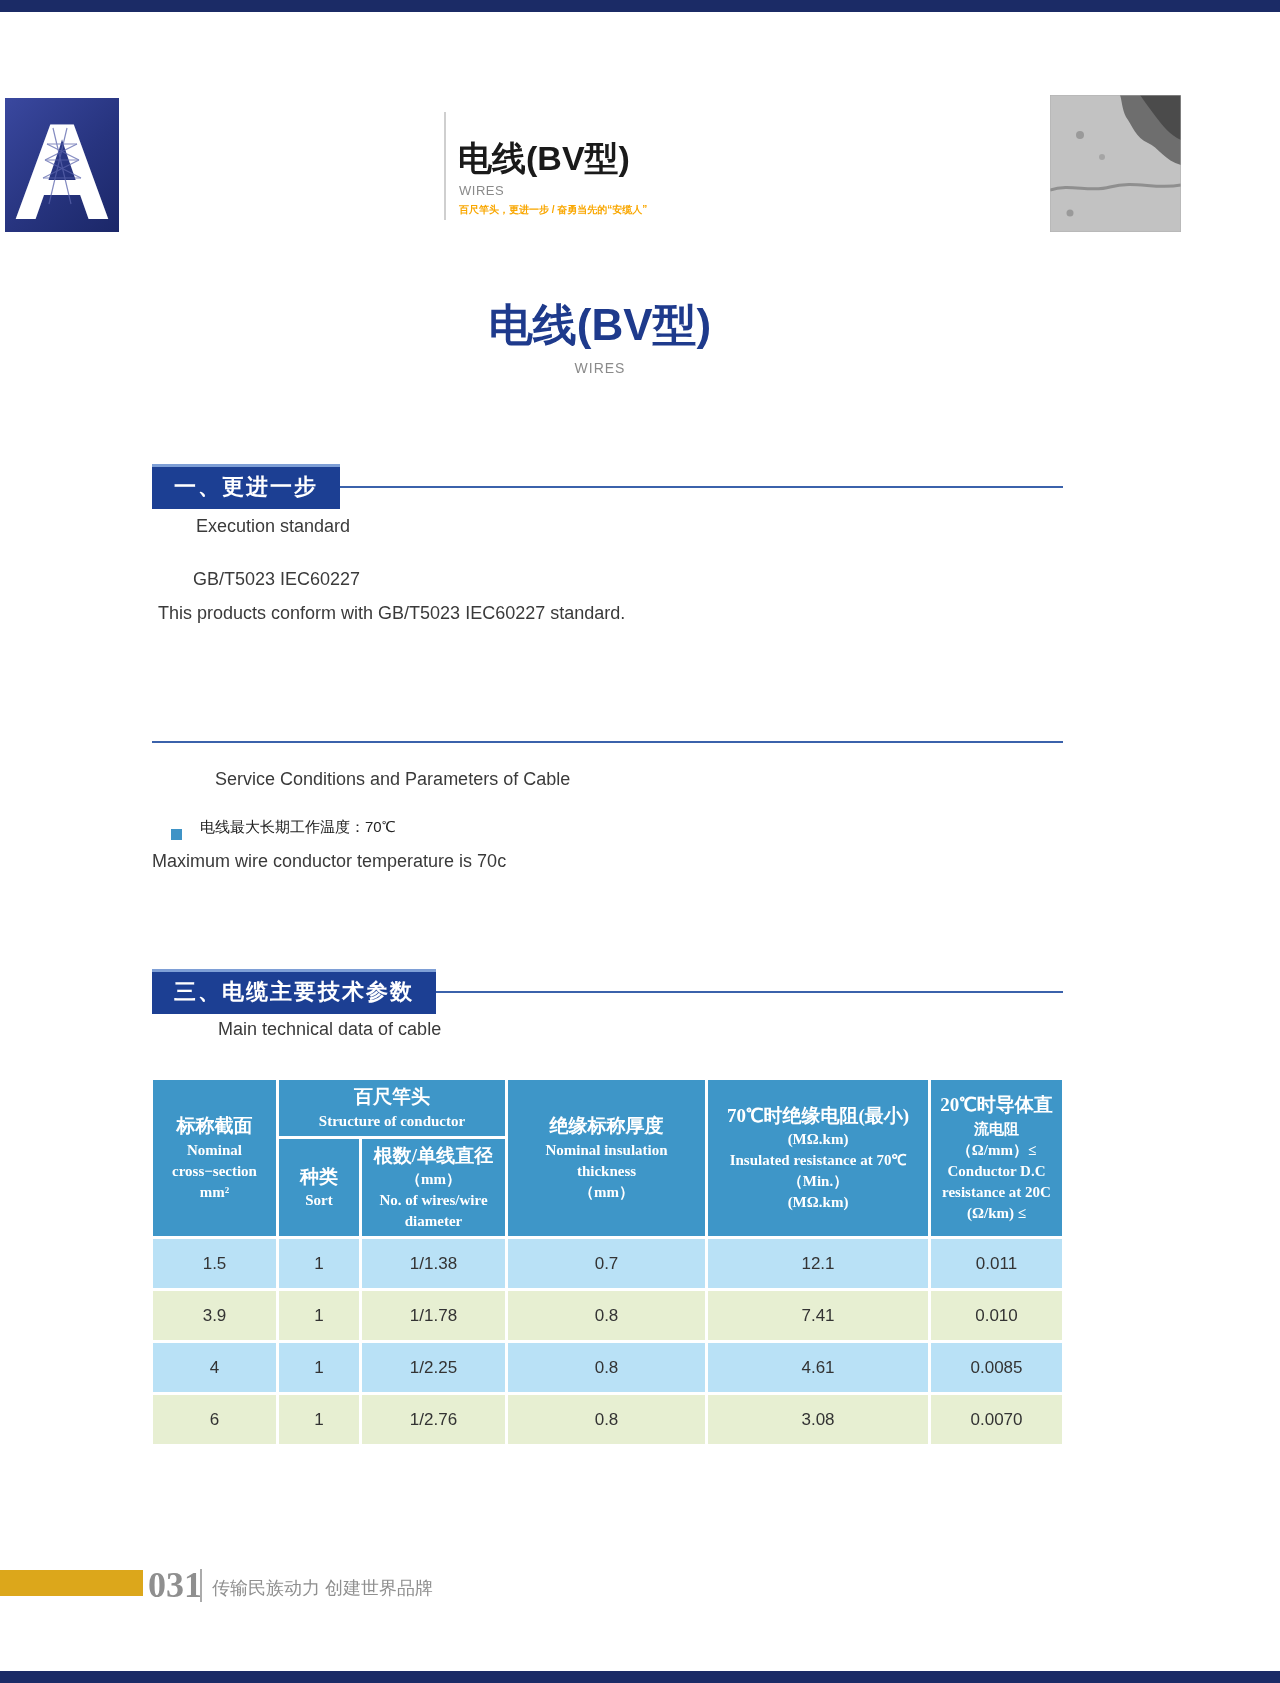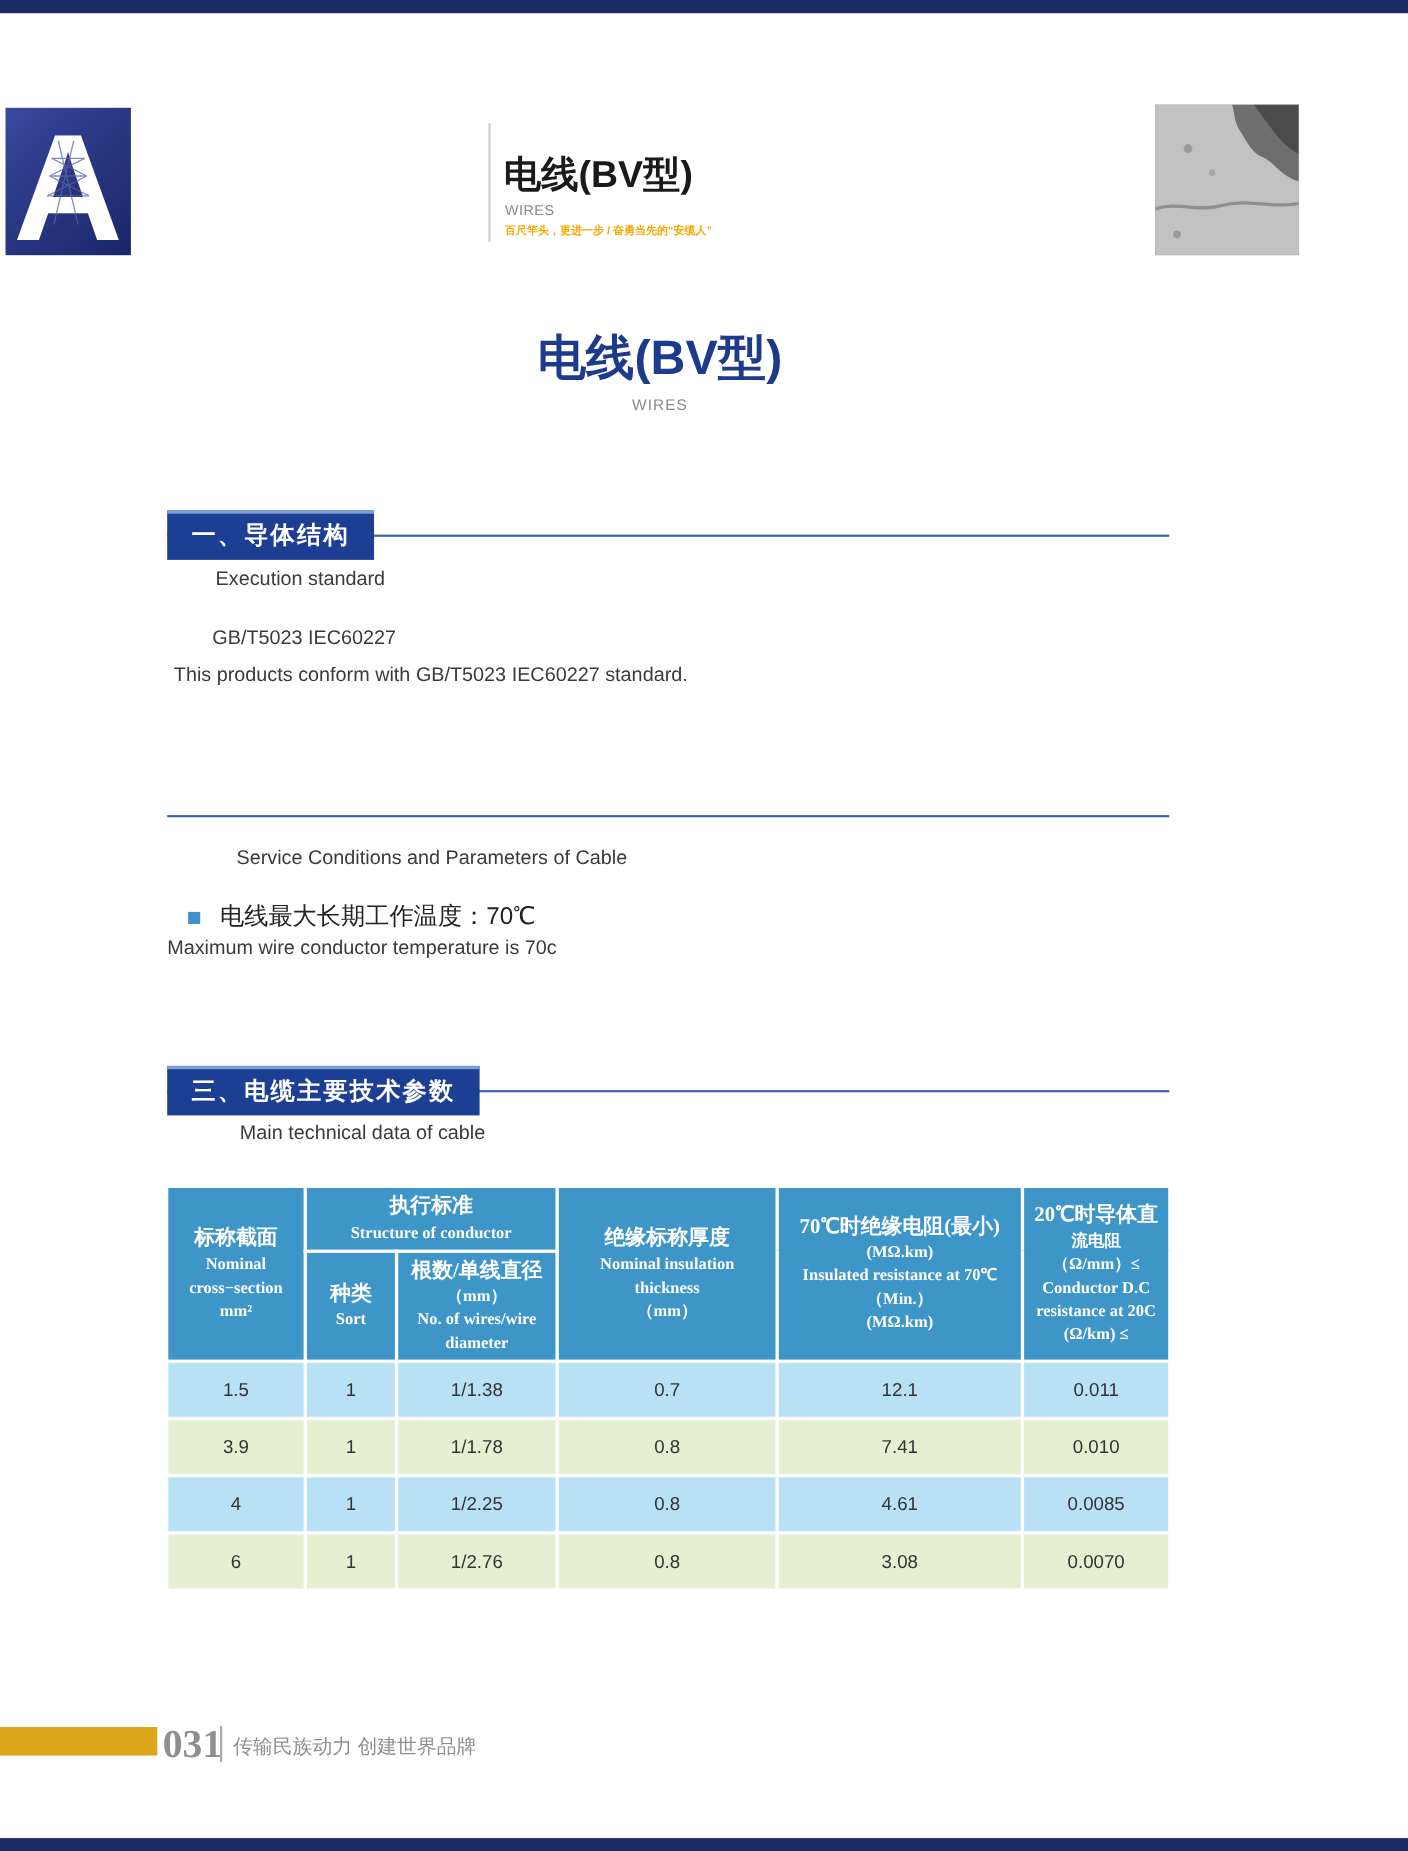--- a/index.html
+++ b/index.html
@@ -32,21 +32,21 @@
   .main-sub   { position:absolute; left:0; top:360px; width:1200px; text-align:center;
                 font-size:14px; color:#8A8A8A; letter-spacing:1px; }
 
   
   .sec-line { position:absolute; left:152px; width:911px; height:2px; background:#3B62AB; }
   .sec-box  { position:absolute; left:152px; background:#1C3F93; color:#ffffff;
               font-size:22px; font-weight:bold; letter-spacing:2px;
               padding:5px 22px 7px 22px; border-top:3px solid #7E9FD6; white-space:nowrap; }
   .body-text { position:absolute; font-size:18px; color:#3A3A3A; white-space:nowrap; }
   .bullet-sq { position:absolute; width:11px; height:11px; background:#3F93C6; }
-  .bullet-cn { position:absolute; font-size:22px; color:#222222; white-space:nowrap; }
+  .bullet-cn { position:absolute; font-size:15px; color:#222222; white-space:nowrap; }
 
   
   .tech-table { position:absolute; left:150px; top:1077px; }
   table { border-collapse:collapse; table-layout:fixed; width:912px; }
   th, td { border:3px solid #ffffff; text-align:center; vertical-align:middle; }
   th { background:#3E96C8; color:#ffffff; font-family:"Liberation Serif", serif;
        font-weight:bold; font-size:15px; line-height:1.4; white-space:pre-line; padding:4px 2px; }
   th::first-line { font-size:19px; }
   tr.hrow1 th { height:52px; }
   tr.hrow2 th { height:89px; }
@@ -91,21 +91,21 @@
     <circle cx="30" cy="40" r="4" fill="#9A9A9A"></circle>
     <circle cx="52" cy="62" r="3" fill="#A5A5A5"></circle>
     <circle cx="20" cy="118" r="3.5" fill="#9A9A9A"></circle>
     <rect x="0" y="0" width="131" height="137" fill="none" stroke="#B0B0B0" stroke-width="1"></rect>
   </svg>
 
   <div class="main-title">电线(BV型)</div>
   <div class="main-sub">WIRES</div>
 
   <div class="sec-line" style="top:486px;"></div>
-  <div class="sec-box" style="top:464px;">一、导体结构</div>
+  <div class="sec-box" style="top:464px;">一、更进一步</div>
   <div class="body-text" style="left:196px; top:516px;">Execution standard</div>
   <div class="body-text" style="left:193px; top:569px;">GB/T5023  IEC60227</div>
   <div class="body-text" style="left:158px; top:603px;">This products conform with GB/T5023  IEC60227 standard.</div>
 
   <div class="sec-line" style="top:741px;"></div>
   <div class="body-text" style="left:215px; top:769px;">Service Conditions and Parameters of Cable</div>
   <div class="bullet-sq" style="left:171px; top:829px;"></div>
   <div class="bullet-cn" style="left:200px; top:818px;">电线最大长期工作温度：70℃</div>
   <div class="body-text" style="left:152px; top:851px;">Maximum wire conductor temperature is 70c</div>
 
@@ -122,21 +122,21 @@
         <col style="width:200px">
           <col style="width:223px">
           <col style="width:134px">
       </colgroup>
       <tbody>
           <tr class="hrow1">
         <th rowspan="2">标称截面
 Nominal
 cross−section
 mm²</th>
-        <th colspan="2">执行标准
+        <th colspan="2">百尺竿头
 Structure of conductor</th>
         <th rowspan="2">绝缘标称厚度
 Nominal insulation
 thickness
 （mm）</th>
         <th rowspan="2">70℃时绝缘电阻(最小)
 (MΩ.km)
 Insulated resistance at 70℃
 （Min.）
 (MΩ.km)</th>

